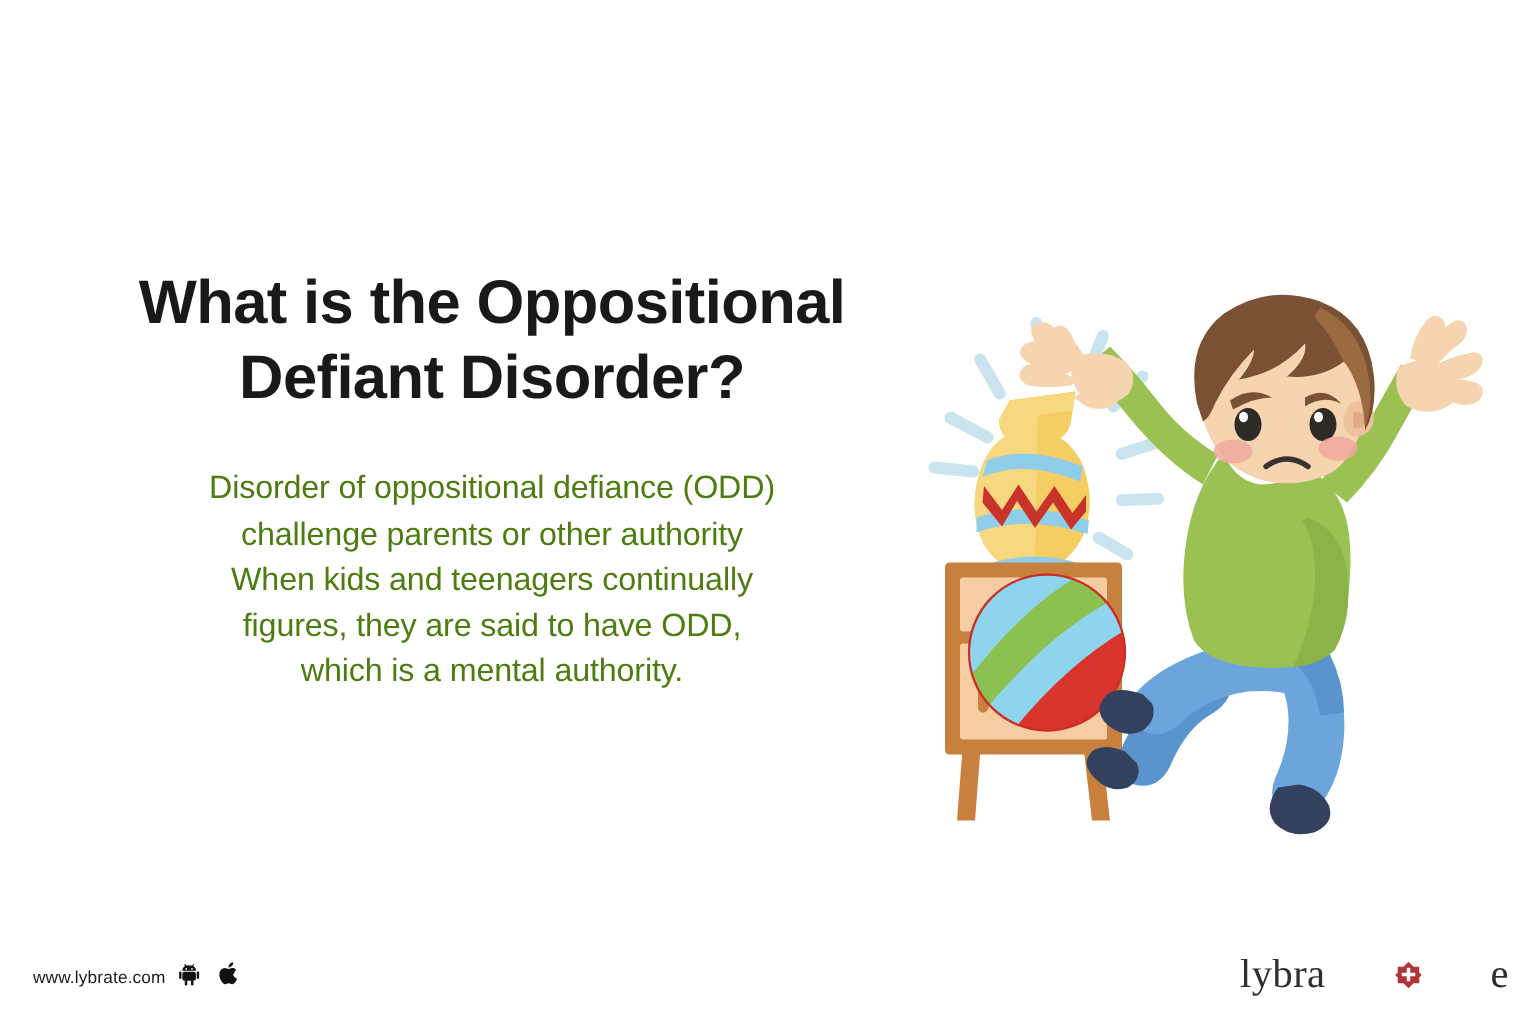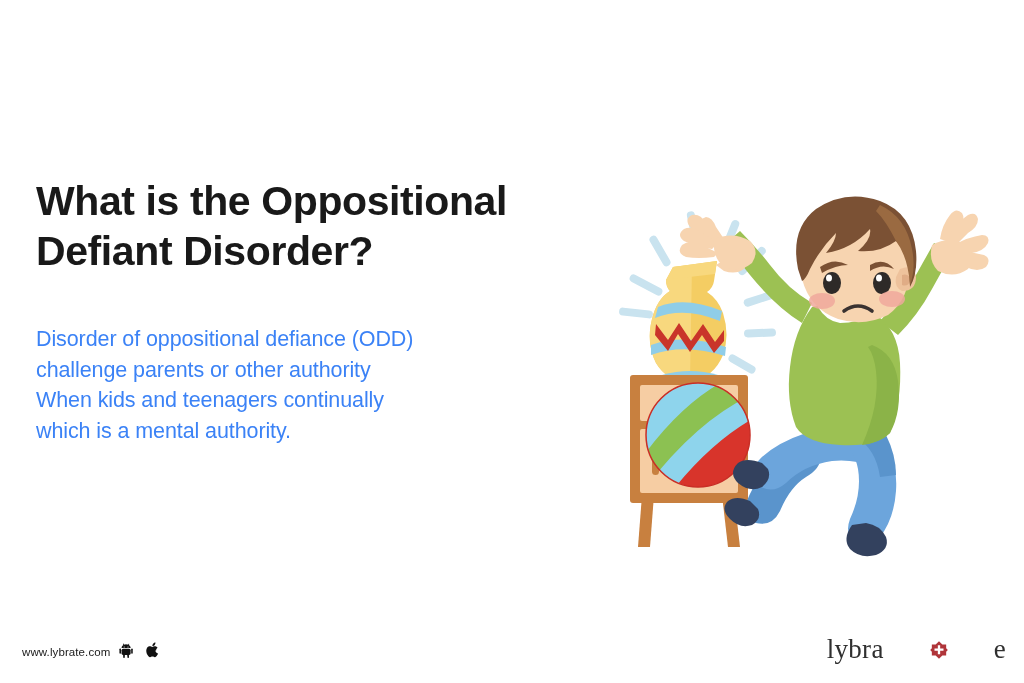--- a/index.html
+++ b/index.html
@@ -13,36 +13,37 @@
   .slide {
     position: relative;
     width: 1024px;
     height: 683px;
     background: #ffffff;
   }
 
   
   .text-col {
     position: absolute;
-    left: 36px;
+    left: 68px;
     top: 176px;
     width: 520px;
+    text-align: center;
   }
   .headline {
     font-size: 41px;
     font-weight: bold;
     line-height: 1.22;
     color: #191919;
     letter-spacing: -0.4px;
   }
   .body-copy {
-    margin-top: 48px;
+    margin-top: 34px;
     font-size: 21.5px;
     line-height: 1.42;
-    color: #3b82f6;
+    color: #4d7c0f;
     letter-spacing: -0.1px;
   }
   .body-copy span { display: block; white-space: nowrap; }
 
   
   .footer-left {
     position: absolute;
     left: 22px;
     bottom: 20px;
     display: flex;
@@ -85,20 +86,21 @@
 
 <div class="slide">
 
   <div class="text-col">
     <h1 class="headline">What is the Oppositional Defiant Disorder?</h1>
 
     <div class="body-copy">
       <span>Disorder of oppositional defiance (ODD)</span>
       <span>challenge parents or other authority</span>
       <span>When kids and teenagers continually</span>
+      <span>figures, they are said to have ODD,</span>
       <span>which is a mental authority.</span>
     </div>
   </div>
 
   <div class="art">
     <svg width="430" height="390" viewBox="0 0 430 390" xmlns="http://www.w3.org/2000/svg">
 
       <g fill="#c9e3ef">
         <rect x="76" y="39" width="8" height="34" rx="4" transform="rotate(-30 80 56)"></rect>
         <rect x="110" y="16" width="8" height="38" rx="4" transform="rotate(-12 114 35)"></rect>

